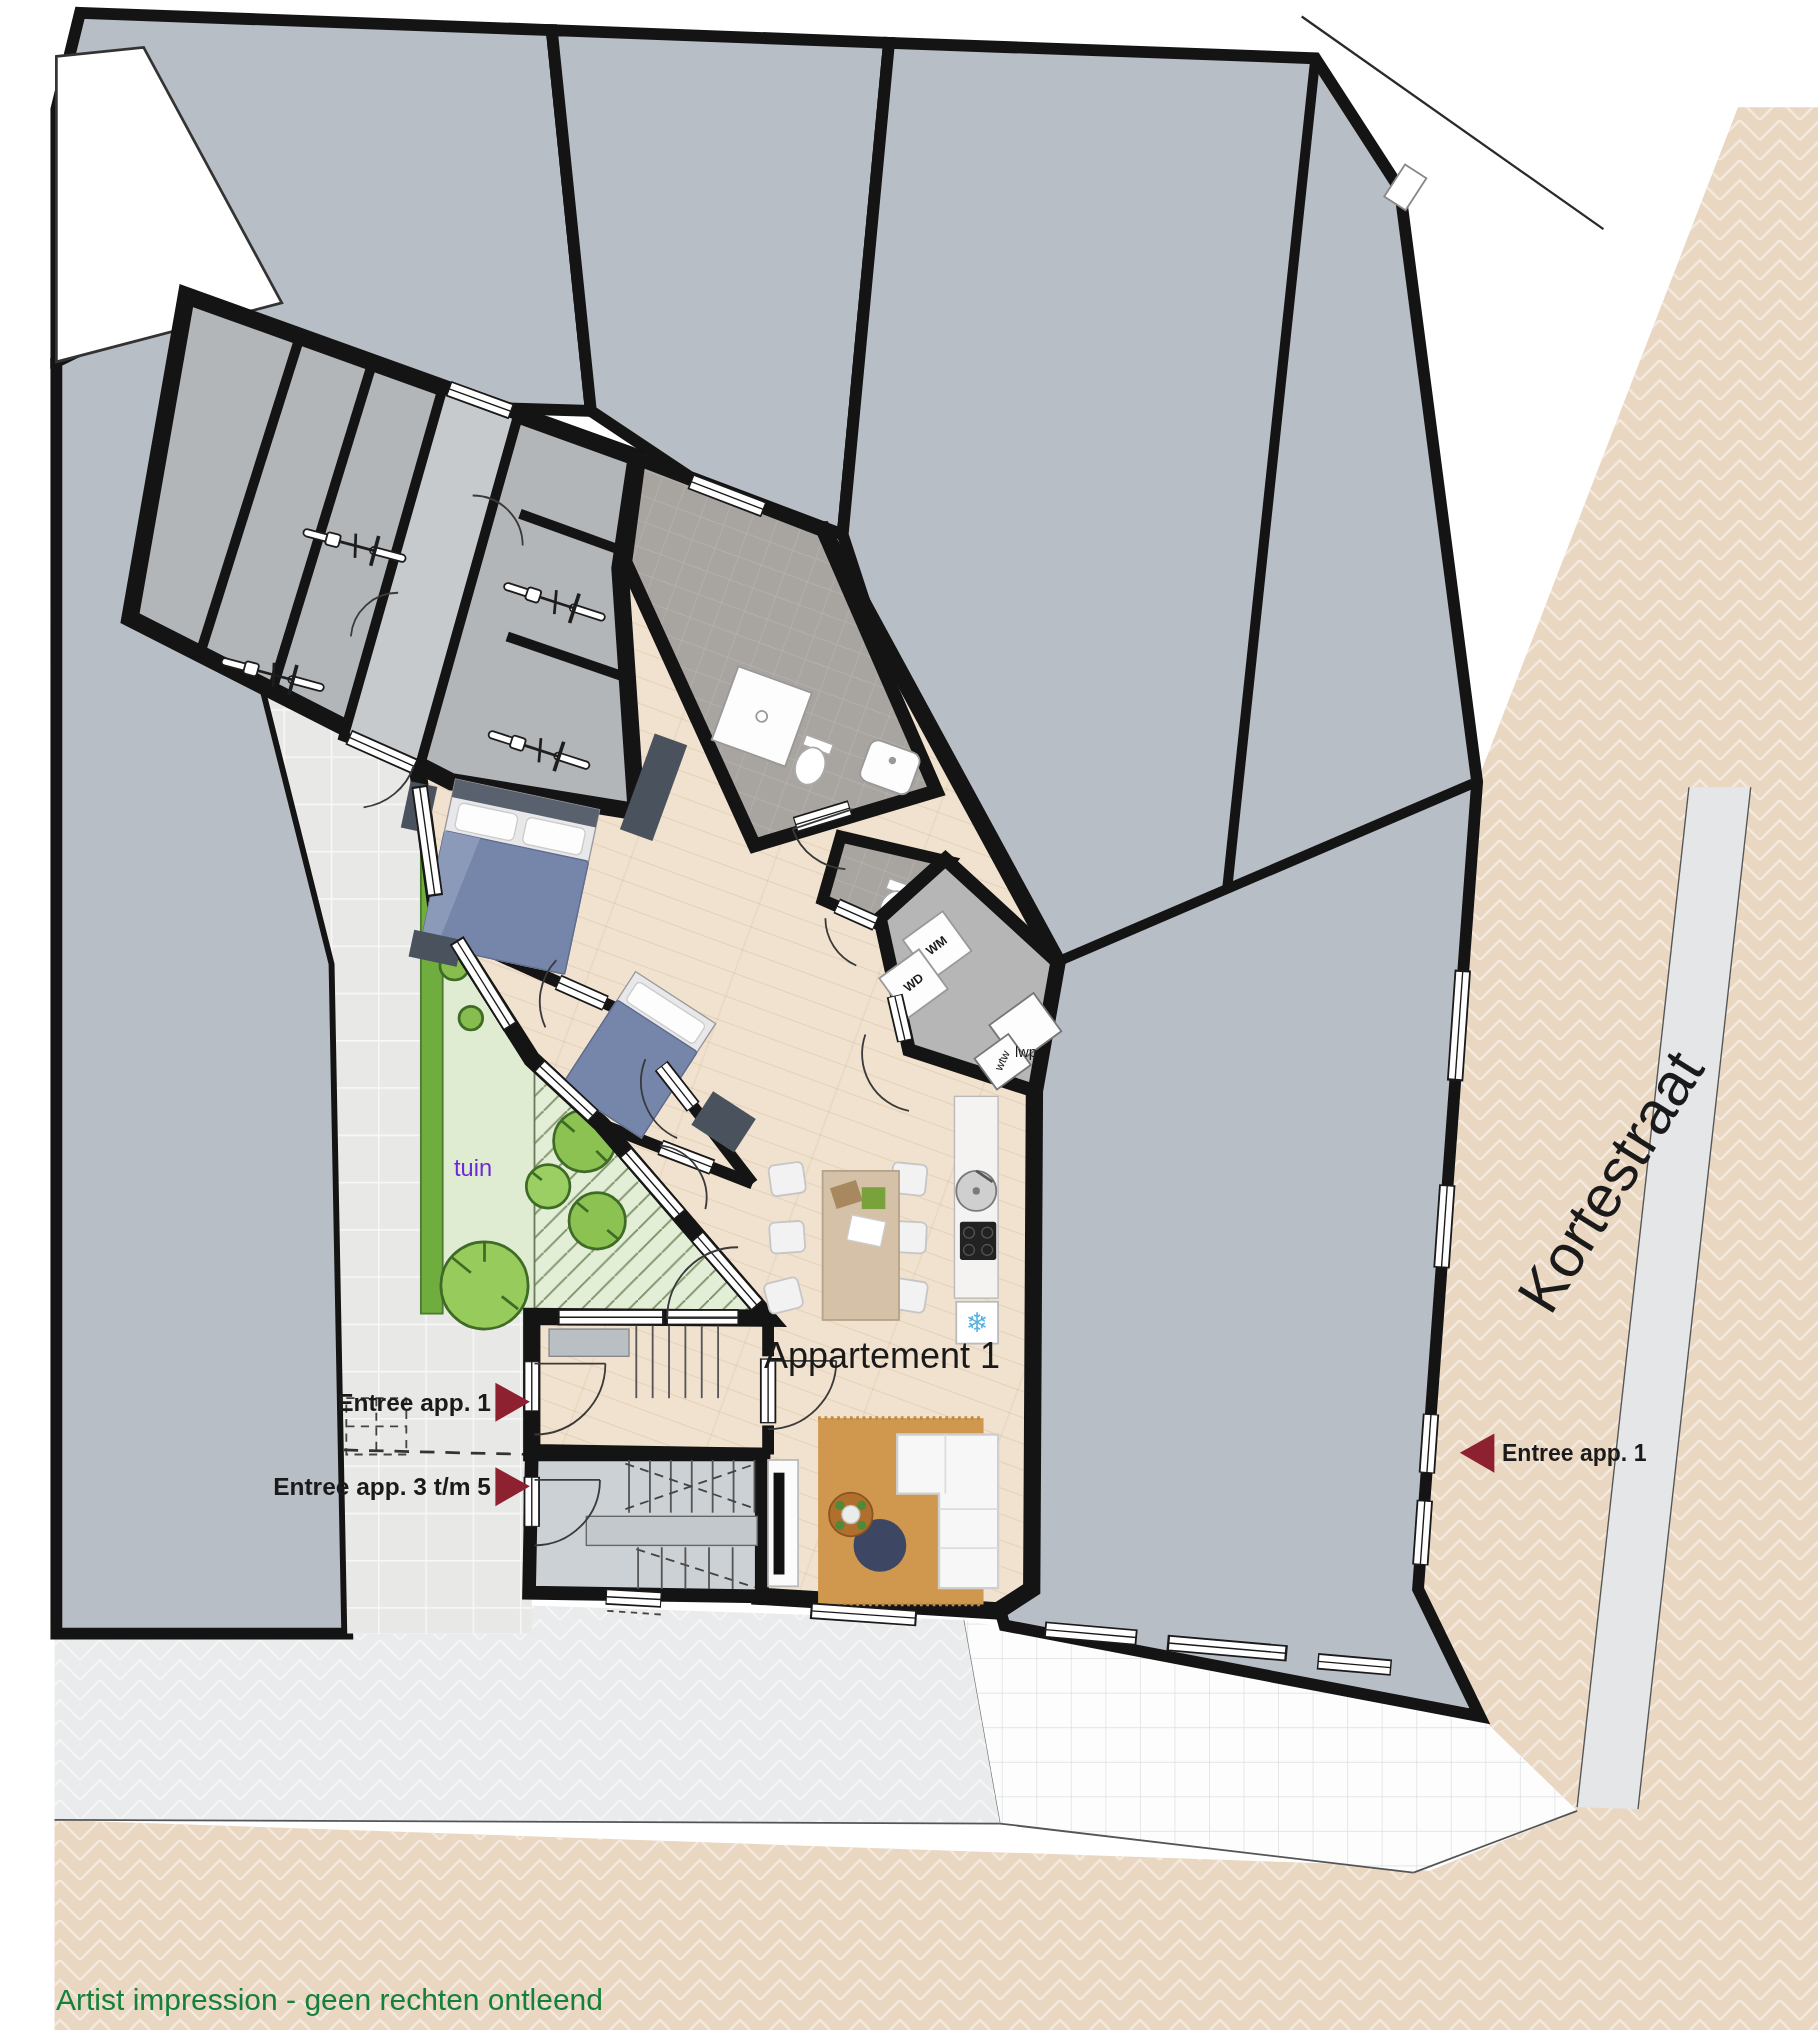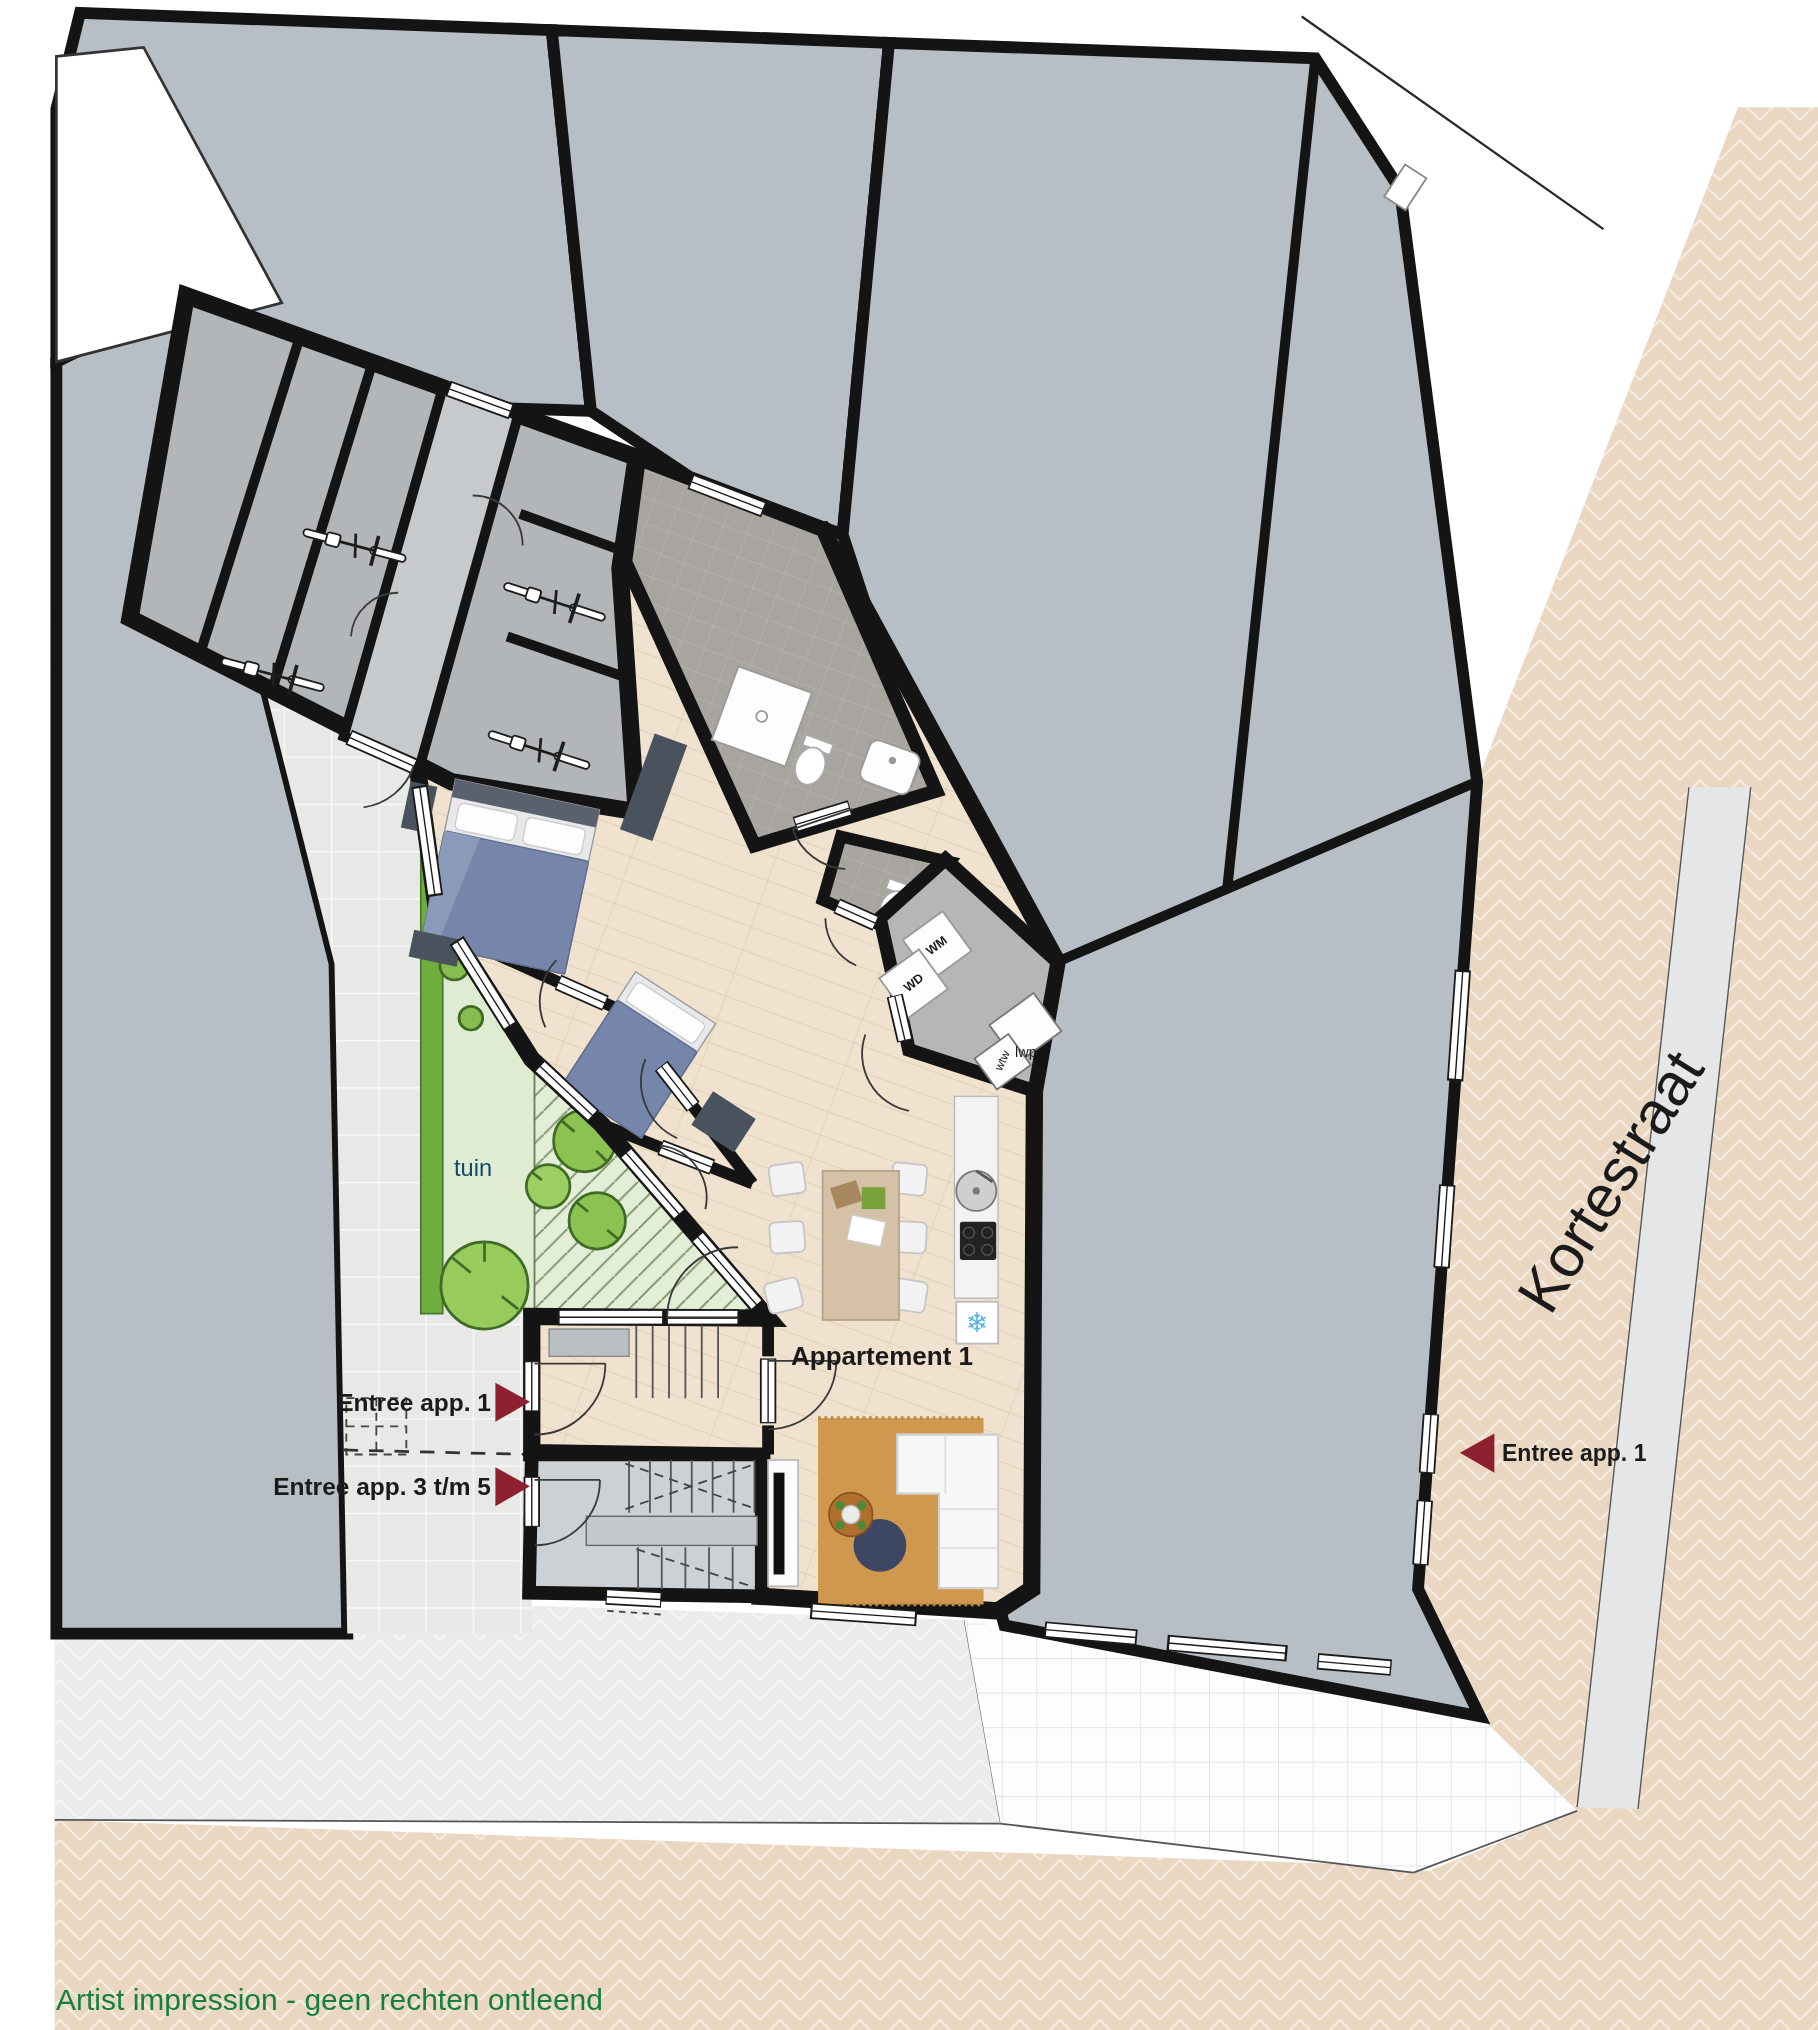--- a/index.html
+++ b/index.html
@@ -342,22 +342,22 @@
     <path d="M455,843 A68,68 0 0 1 400,888"></path>
   </g>
 
   <g fill="#8e2130">
     <polygon points="545,1521 545,1564 583,1542"></polygon>
     <polygon points="545,1614 545,1657 583,1635"></polygon>
     <polygon points="1644,1577 1644,1620 1606,1598"></polygon>
   </g>
 </svg>
 
-<div class="lbl ctr" style="left:473px;top:1169px;font-size:23.6px;color:#0c4a6e;">tuin</div>
-<div class="lbl ctr" style="left:882px;top:1356px;font-size:26px;font-weight:bold;text-align:right;">Appartement 1</div>
+<div class="lbl ctr" style="left:473px;top:1169px;font-size:23.6px;color:#6d28d9;">tuin</div>
+<div class="lbl ctr" style="left:882px;top:1356px;font-size:36px;font-weight:normal;text-align:right;">Appartement 1</div>
 <div class="lbl rgt" style="left:491px;top:1403px;font-size:24.5px;font-weight:bold;padding-left:44px;">Entree app. 1</div>
 <div class="lbl rgt" style="left:491px;top:1487px;font-size:24.5px;font-weight:bold;">Entree app. 3 t/m 5</div>
 <div class="lbl lft" style="left:1502px;top:1453px;font-size:23px;font-weight:bold;">Entree app. 1</div>
 <div class="lbl" style="left:914px;top:983px;font-size:12.7px;font-weight:600;transform:translate(-50%,-50%) rotate(-38deg);">WD</div>
 <div class="lbl" style="left:937px;top:946px;font-size:12.7px;font-weight:600;transform:translate(-50%,-50%) rotate(-38deg);">WM</div>
 <div class="lbl ctr" style="left:1026px;top:1028px;font-size:14.5px;margin-top:24px;">lwp</div>
 <div class="lbl" style="left:1003px;top:1061px;font-size:11.8px;transform:translate(-50%,-50%) rotate(-65deg);">wtw</div>
 <div class="lbl" style="left:1611px;top:1182px;font-size:60px;transform:translate(-50%,-50%) rotate(-58deg);">Kortestraat</div>
 <div class="lbl lft" style="left:56px;top:2000px;font-size:30px;color:#15803d;">Artist impression - geen rechten ontleend</div>
 <div class="lbl ctr" style="left:977px;top:1323px;font-size:27px;color:#56b3e4;">❄</div>

